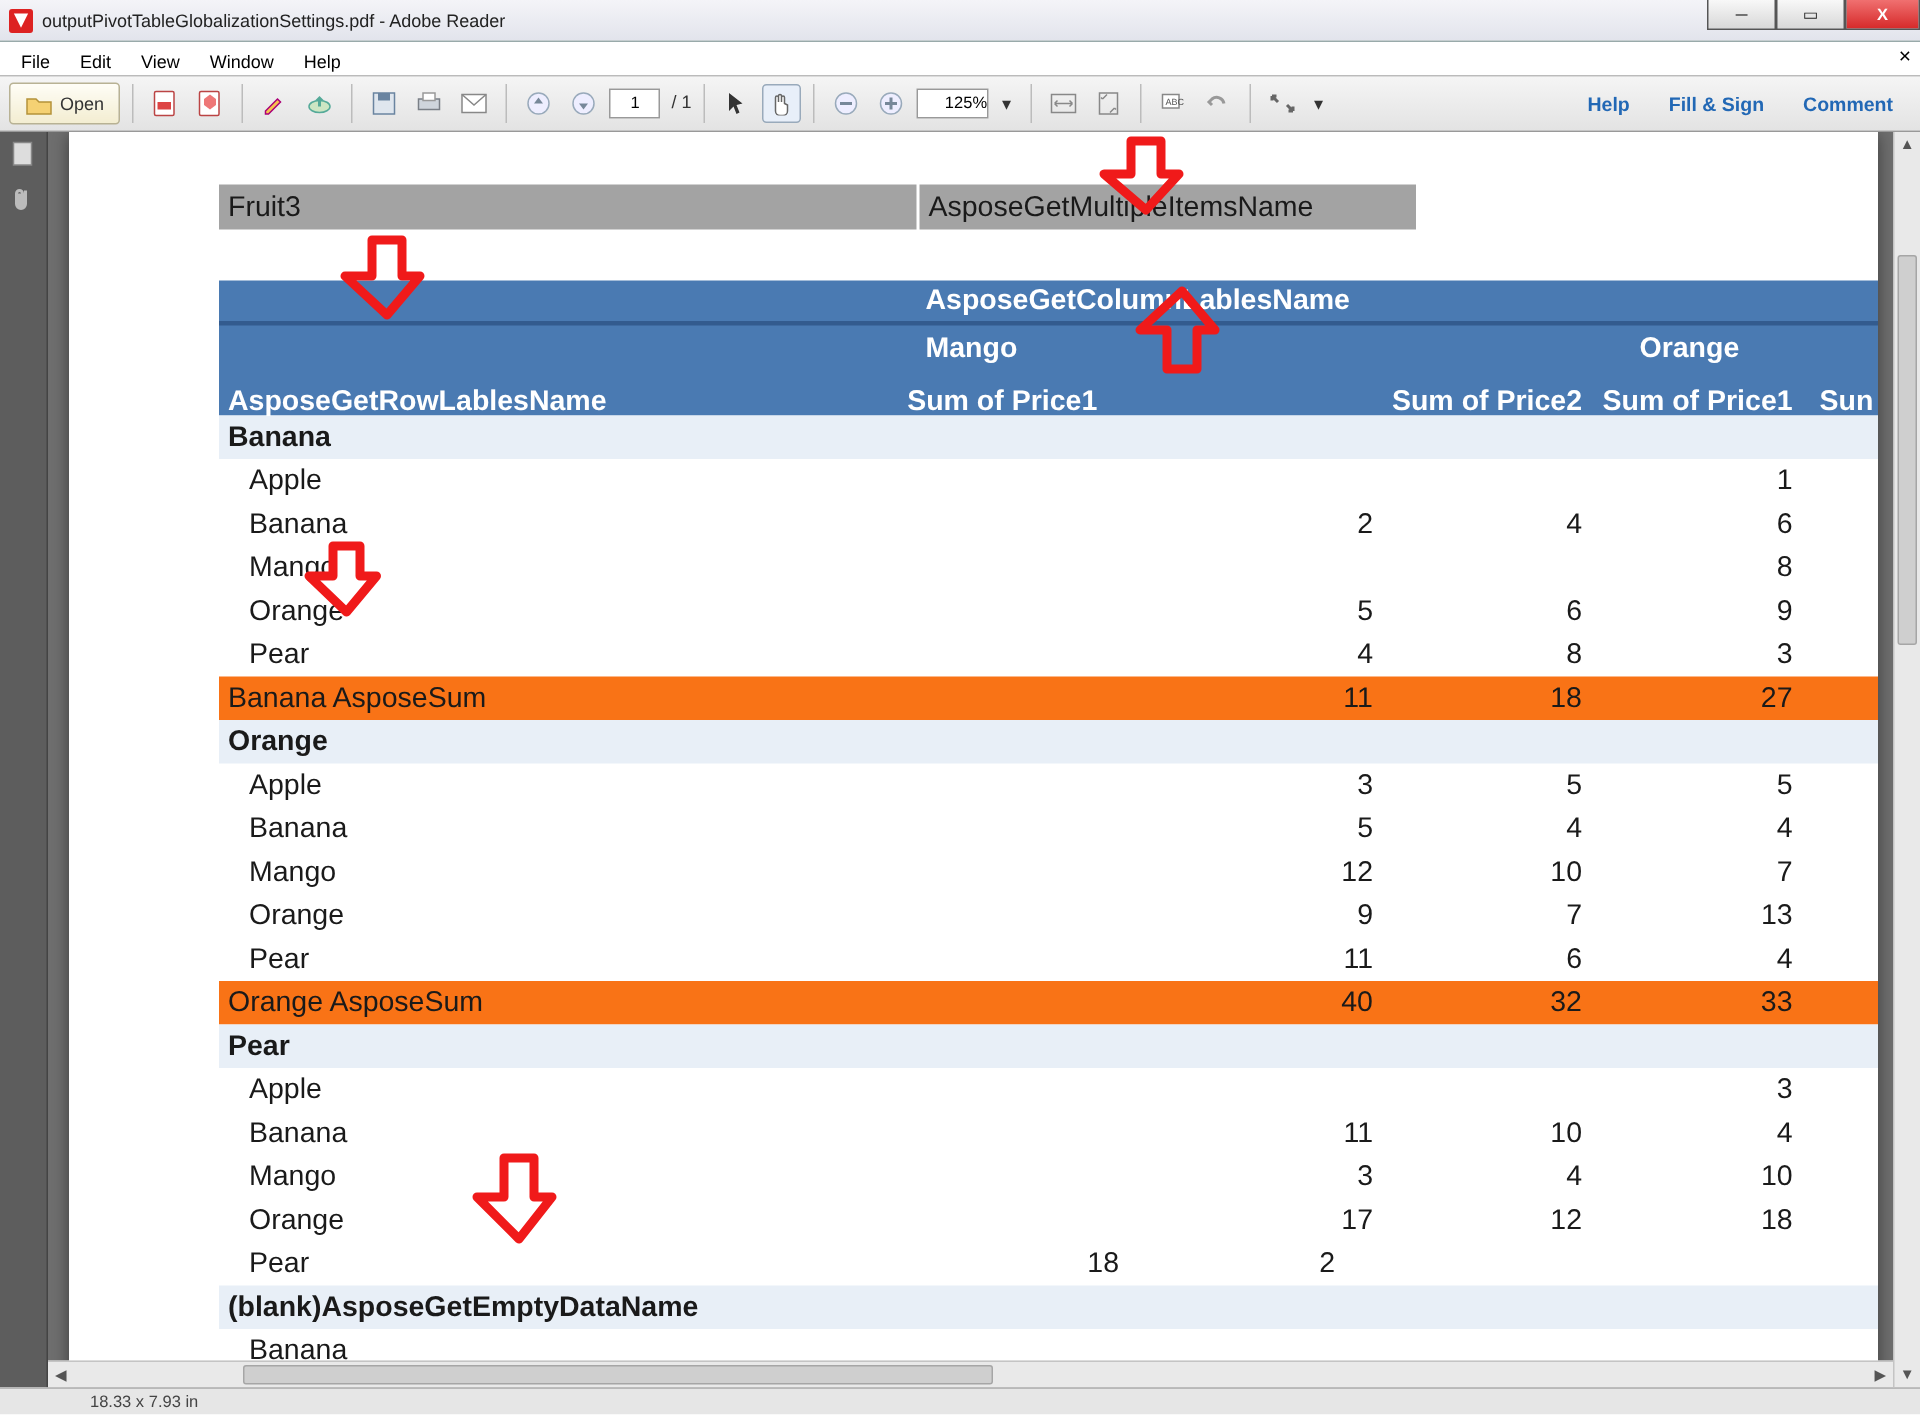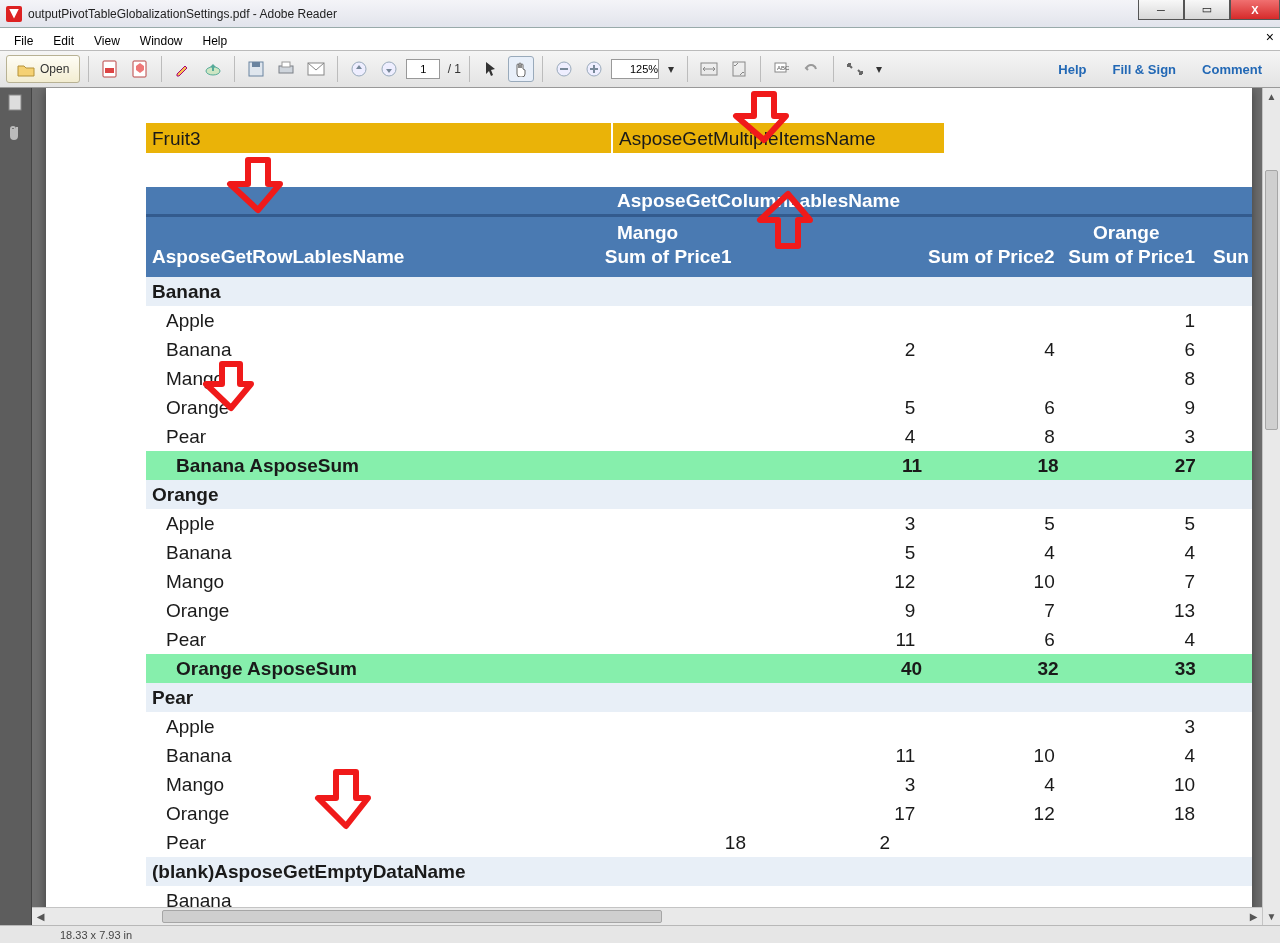--- a/index.html
+++ b/index.html
@@ -43,38 +43,38 @@
 .hscroll .thumb { position:absolute; top:2px; bottom:2px; left:130px; width:500px; background:#cfcfcf; border:1px solid #a6a6a6; border-radius:2px;}
 .hscroll .arr { position:absolute; top:0; bottom:0; width:17px; display:flex; align-items:center; justify-content:center; font-size:10px; color:#555;}
 .hscroll .arr.l{left:0;} .hscroll .arr.r{right:0;}
 
 
 .statusbar { position:absolute; bottom:0; left:0; right:0; height:18px; background:#e6e6e6; border-top:1px solid #b8b8b8; font-size:11px; color:#444; display:flex; align-items:center; padding-left:60px;}
 
 
 .pivot { position:absolute; left:100px; top:35px; width:1106px; font-size:19px; color:#1a1a1a; font-family:Calibri,"Segoe UI",sans-serif; line-height:1.0;}
 .filt { display:flex; margin-bottom:34px;}
-.filt .fcell { background:#eab308; height:30px; display:flex; align-items:center; padding-left:6px;}
+.filt .fcell { background:#a3a3a3; height:30px; display:flex; align-items:center; padding-left:6px;}
 .filt .a { width:465px; margin-right:2px;}
 .filt .b { width:331px;}
 .hdr { background:#4a7ab2; color:#fff; font-weight:bold;}
 .hdr .toprow { display:flex; height:30px; align-items:center; border-bottom:3px solid #335b8e;}
 .hdr .midrow { display:flex; height:30px; align-items:center;}
-.hdr .botrow { display:flex; height:30px; align-items:flex-start;}
+.hdr .botrow { display:flex; height:30px; align-items:flex-end;}
 .col-row   { width:465px; padding-left:6px;}
 .col-m1    { width:333px; padding-right:8px; text-align:right;}
 .col-m2    { width:143px; padding-right:8px; text-align:right;}
 .col-o1    { width:144px; padding-right:8px; text-align:right;}
 .col-o2    { width:50px;  padding-left:10px; text-align:left;}
 .trow { display:flex; height:29px; align-items:center;}
 .trow .col-row { padding-left:6px;}
 .trow.group { background:#e8eff7; font-weight:bold;}
 .trow.group .col-row { width:465px;}
 .trow.leaf .col-row { padding-left:20px;}
-.trow.total { background:#86efac; font-weight:bold;padding-left:24px;}
+.trow.total { background:#f97316; font-weight:normal;}
 .trow.blank { background:#e8eff7; font-weight:bold;}
 
 
 .arrow { position:absolute; color:#f01a1a; }
 .arrow svg { overflow:visible; }
 
 </style>
 </head>
 <body>
 

